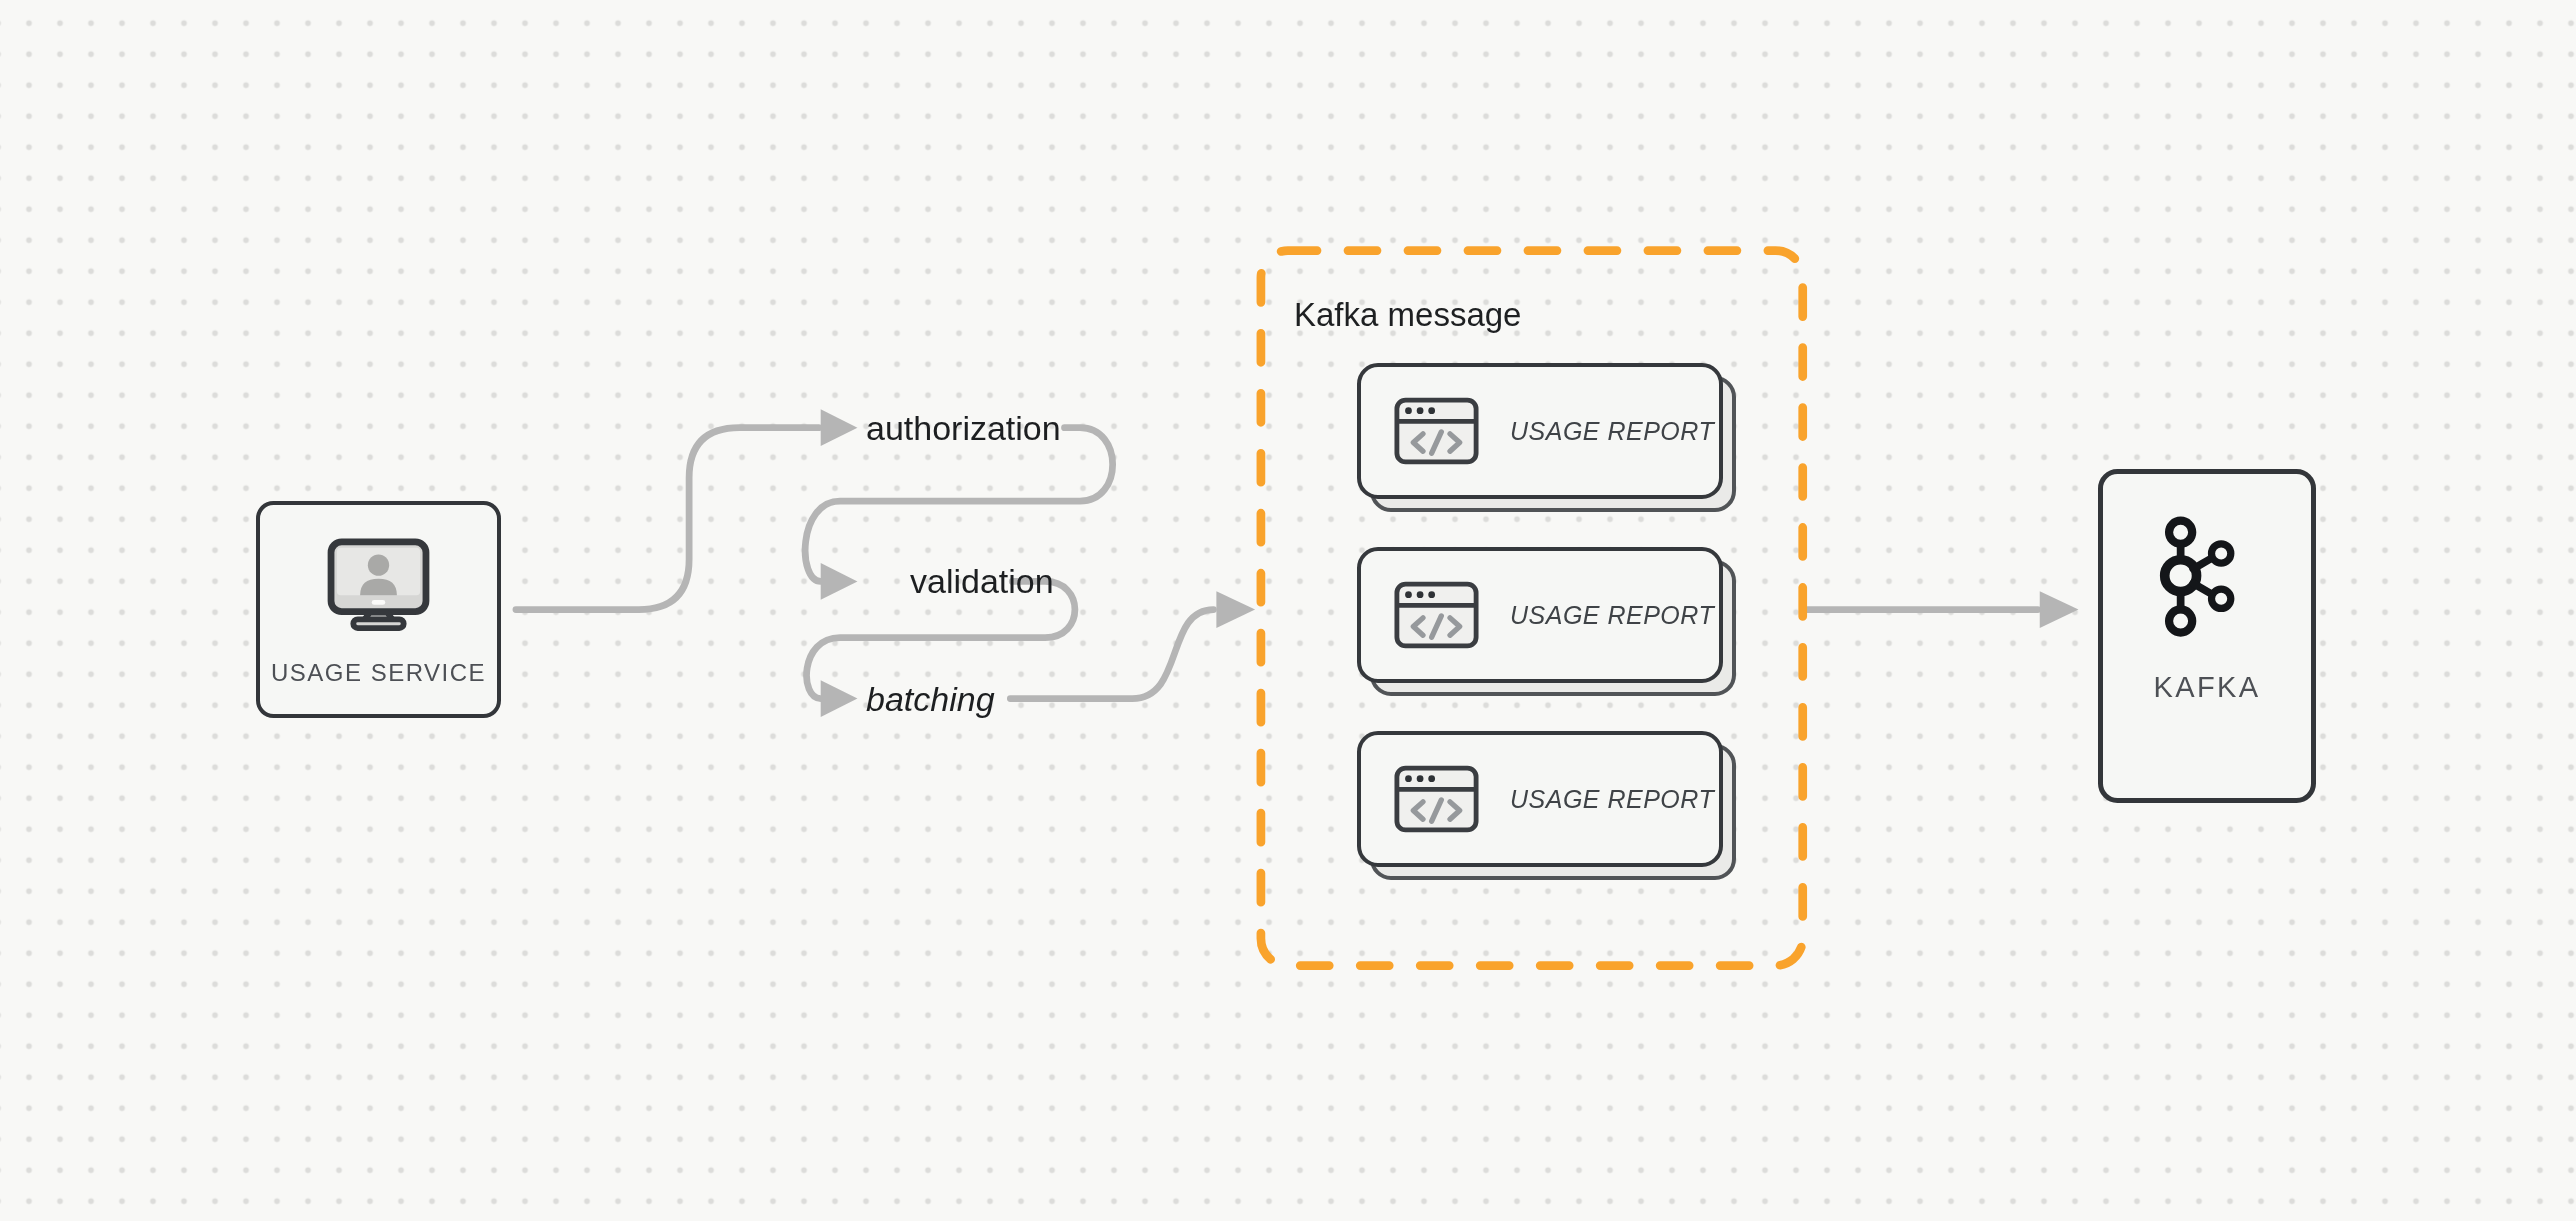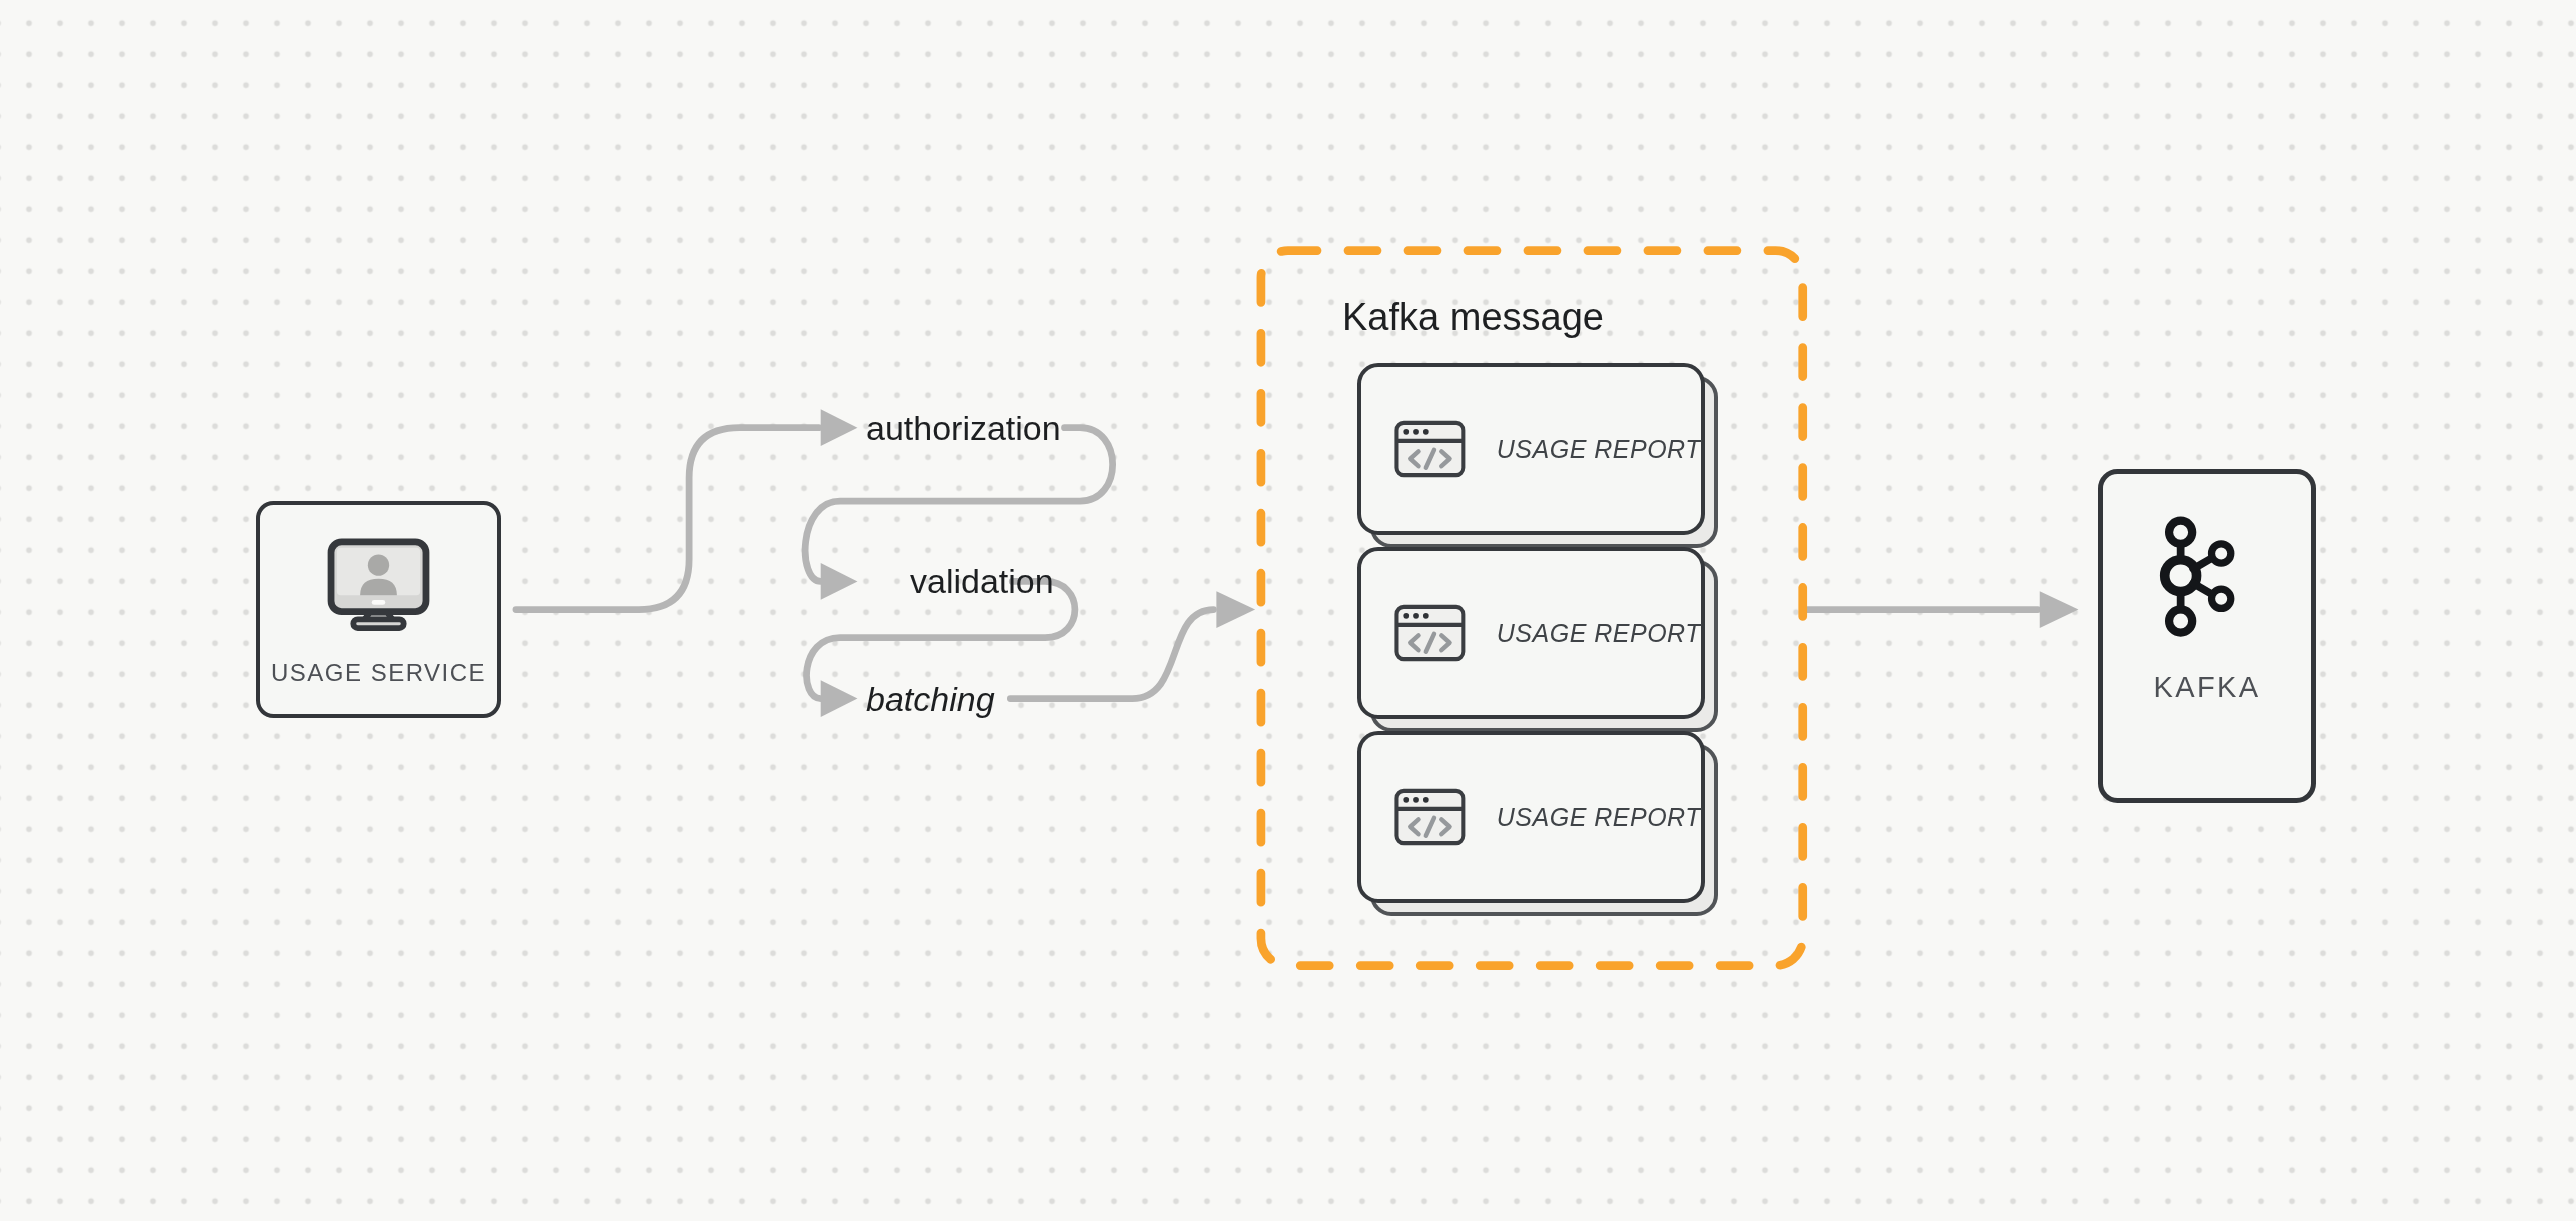--- a/index.html
+++ b/index.html
@@ -57,34 +57,35 @@
     white-space: nowrap;
     line-height: 35px;
   }
   #step-authorization { left: 866px; top: 411px; text-align: center; }
   #step-validation   { left: 866px; top: 564px; margin-left: 44px; }
   #step-batching     { left: 866px; top: 682px; font-style: italic; }
 
   
   .group-title {
     position: absolute;
-    left: 1342px;
+    left: 1294px;
     top: 296px;
-    font-size: 38px;
+    font-size: 33px;
     font-weight: 500;
     color: #1e2022;
     white-space: nowrap;
   }
 
   
   .card-stack {
     position: absolute;
     left: 1357px;
     width: 348px;
-    height: 172px;
+    height: 136px;
+    padding-left: 18px;
   }
   #card-1 { top: 363px; }
   #card-2 { top: 547px; }
   #card-3 { top: 731px; }
 
   .card-shadow {
     position: absolute;
     left: 12.6px; top: 12.6px;
     width: 100%; height: 100%;
     box-sizing: border-box;

